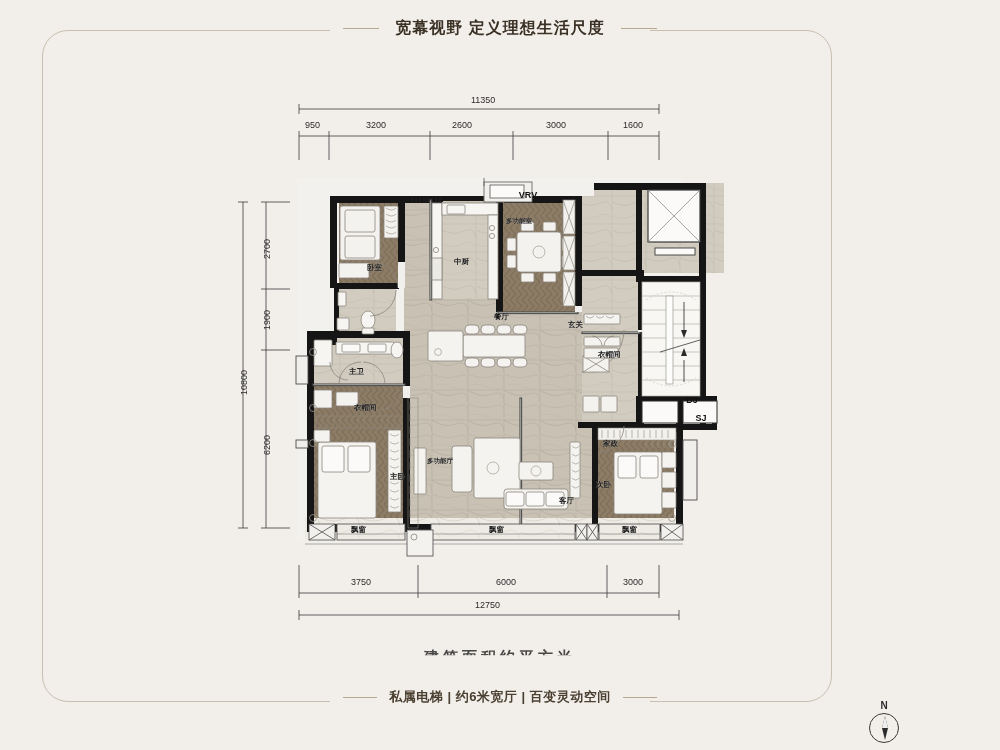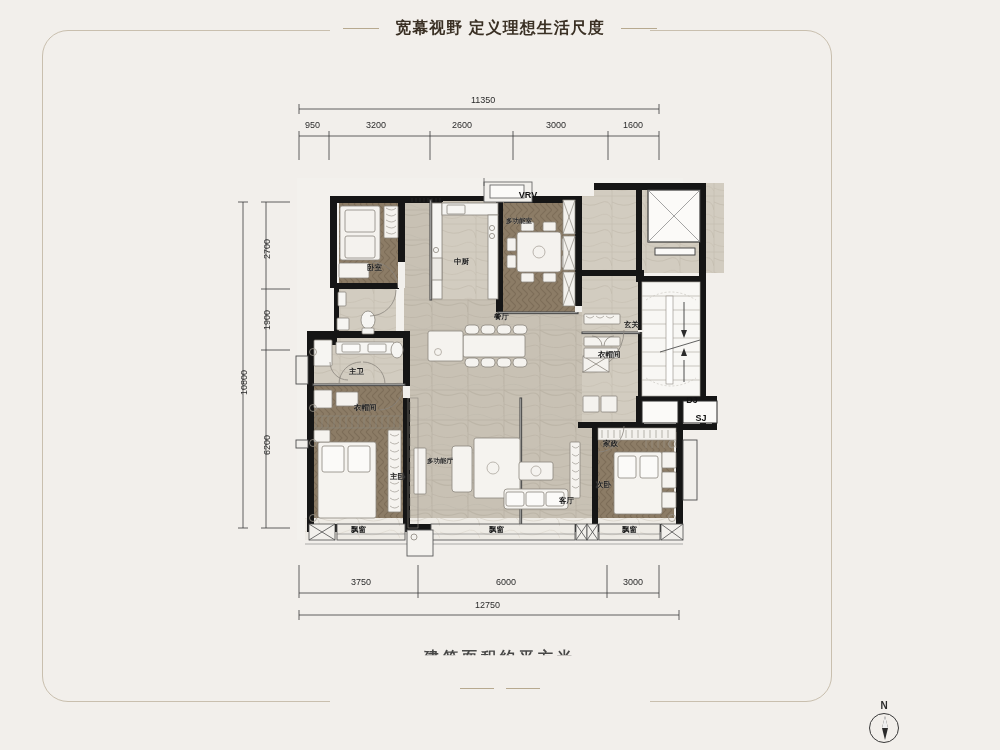--- a/index.html
+++ b/index.html
@@ -118,20 +118,21 @@
   <div class="title-wrap">
     <span class="title-rule"></span>
     <span class="title-text">宽幕视野 定义理想生活尺度</span>
     <span class="title-rule"></span>
   </div>
 
   <div class="ghost-caption">建筑面积约平方米</div>
 
   <div class="footer-wrap">
     <span class="footer-rule"></span>
+    <span class="footer-text">私属电梯 | 约6米宽厅 | 百变灵动空间</span>
     <span class="footer-rule"></span>
   </div>
 
   <div class="compass">
     <div class="n-label">N</div>
     <div class="ring"></div>
     <div class="needle"></div>
     <div class="needle-dark"></div>
   </div>
 
@@ -618,21 +619,21 @@
   <div class="dim-label vert" style="left:239px; top:395px;">10800</div>
   <div class="dim-label vert" style="left:262px; top:259px;">2700</div>
   <div class="dim-label vert" style="left:262px; top:330px;">1900</div>
   <div class="dim-label vert" style="left:262px; top:455px;">6200</div>
 
   <div id="room-labels">
       <div class="room-label" style="left: 367px; top: 263px;">卧室</div>
       <div class="room-label" style="left: 454px; top: 257px;">中厨</div>
       <div class="room-label sm" style="left: 506px; top: 217px;">多功能室</div>
       <div class="room-label" style="left: 494px; top: 312px;">餐厅</div>
-      <div class="room-label" style="left: 624px; top: 320px; text-align: center;">玄关</div>
+      <div class="room-label" style="left: 568px; top: 320px; text-align: center;">玄关</div>
       <div class="room-label" style="left: 598px; top: 350px;">衣帽间</div>
       <div class="room-label" style="left: 603px; top: 404px; margin-top: 35px;">家政</div>
       <div class="room-label" style="left: 349px; top: 367px;">主卫</div>
       <div class="room-label" style="left: 354px; top: 403px;">衣帽间</div>
       <div class="room-label" style="left: 390px; top: 472px;">主卧</div>
       <div class="room-label sm" style="left: 427px; top: 457px;">多功能厅</div>
       <div class="room-label" style="left: 559px; top: 472px; margin-top: 24px;">客厅</div>
       <div class="room-label" style="left: 596px; top: 480px;">次卧</div>
       <div class="room-label" style="left: 351px; top: 525px;">飘窗</div>
       <div class="room-label" style="left: 489px; top: 525px;">飘窗</div>

